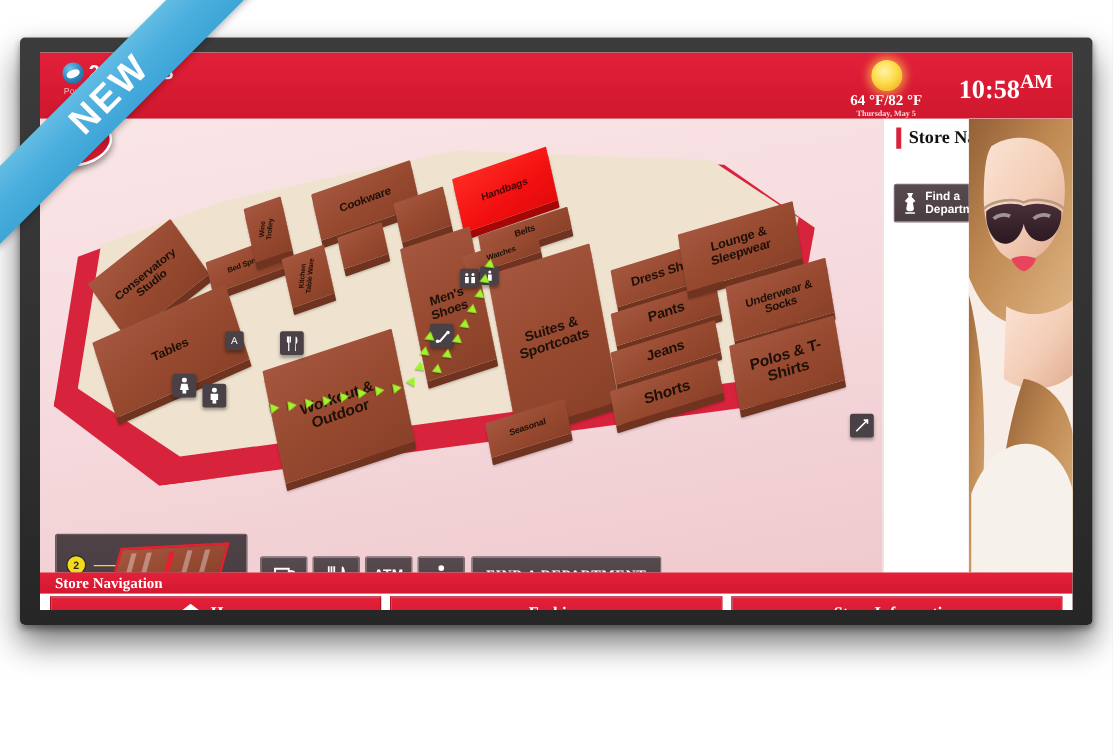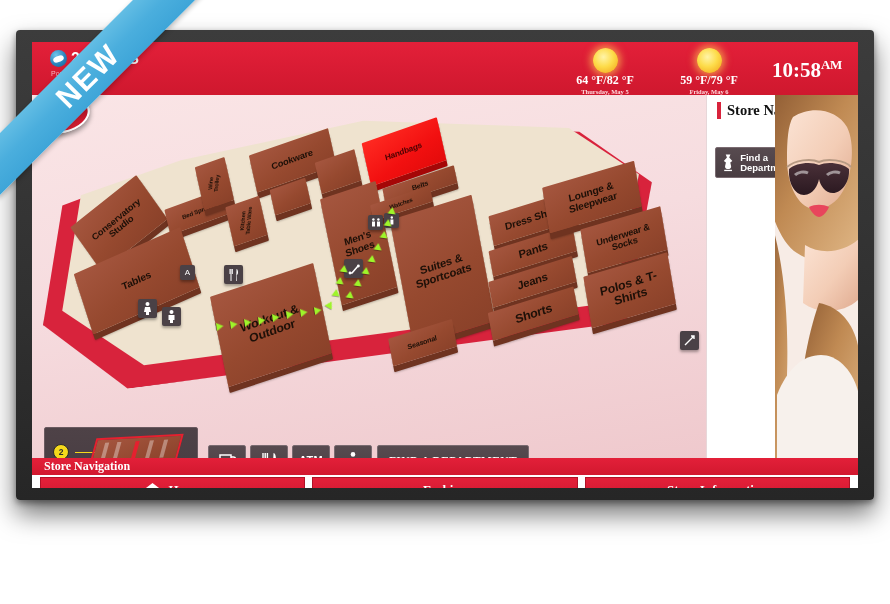--- a/index.html
+++ b/index.html
@@ -47,21 +47,21 @@
     width:25px;height:25px;border-radius:50%;margin:2px auto 1px;
     background:radial-gradient(circle at 42% 36%,#fff4a8 0%,#fddc4a 45%,#f6b72a 78%,#ef9e18 100%);
     box-shadow:0 0 7px 3px rgba(255,221,90,.55);
   }
   .wtemp{color:#fff;font-family:"Liberation Serif", serif;font-size:12px;font-weight:bold;line-height:1.1;}
   .wdate{color:#ffd8dd;font-family:"Liberation Serif", serif;font-size:6.5px;font-weight:bold;margin-top:1px;}
   .clock{
     position:absolute;right:16px;top:16px;color:#fff;
     font-family:"Liberation Serif", serif;font-weight:bold;font-size:21px;line-height:1;
   }
-  .clock .ampm{font-size:13px;vertical-align:super;letter-spacing:-.3px;}
+  .clock .ampm{font-size:16px;vertical-align:super;letter-spacing:-.3px;}
 
   
   .mapwrap{
     position:absolute;left:0;top:53px;width:674px;height:363px;
     background:linear-gradient(170deg,#fae5e6 0%,#f6dcdf 45%,#efc9cd 100%);
     overflow:hidden;
   }
   .floor{
     position:absolute;left:-60px;top:-6px;width:770px;height:300px;
     transform:rotate(-6.5deg) skewX(-7deg) scale(1.02);
@@ -227,25 +227,20 @@
             <span class="logo-text">22MILES</span>
           </div>
           <div class="logo-sub">Powered by 22Miles</div>
         </div>
 
         <div class="weather">
           <div class="wblock">
             <div class="sun"></div>
             <div class="wtemp">64 °F/82 °F</div>
             <div class="wdate">Thursday, May 5</div>
-          </div>
-          <div class="wblock">
-            <div class="sun"></div>
-            <div class="wtemp">59 °F/79 °F</div>
-            <div class="wdate">Friday, May 6</div>
           </div>
         </div>
 
         <div class="clock">
           <span>10:58</span><span class="ampm">AM</span>
         </div>
       </div>
 
       <div class="mapwrap">
 

